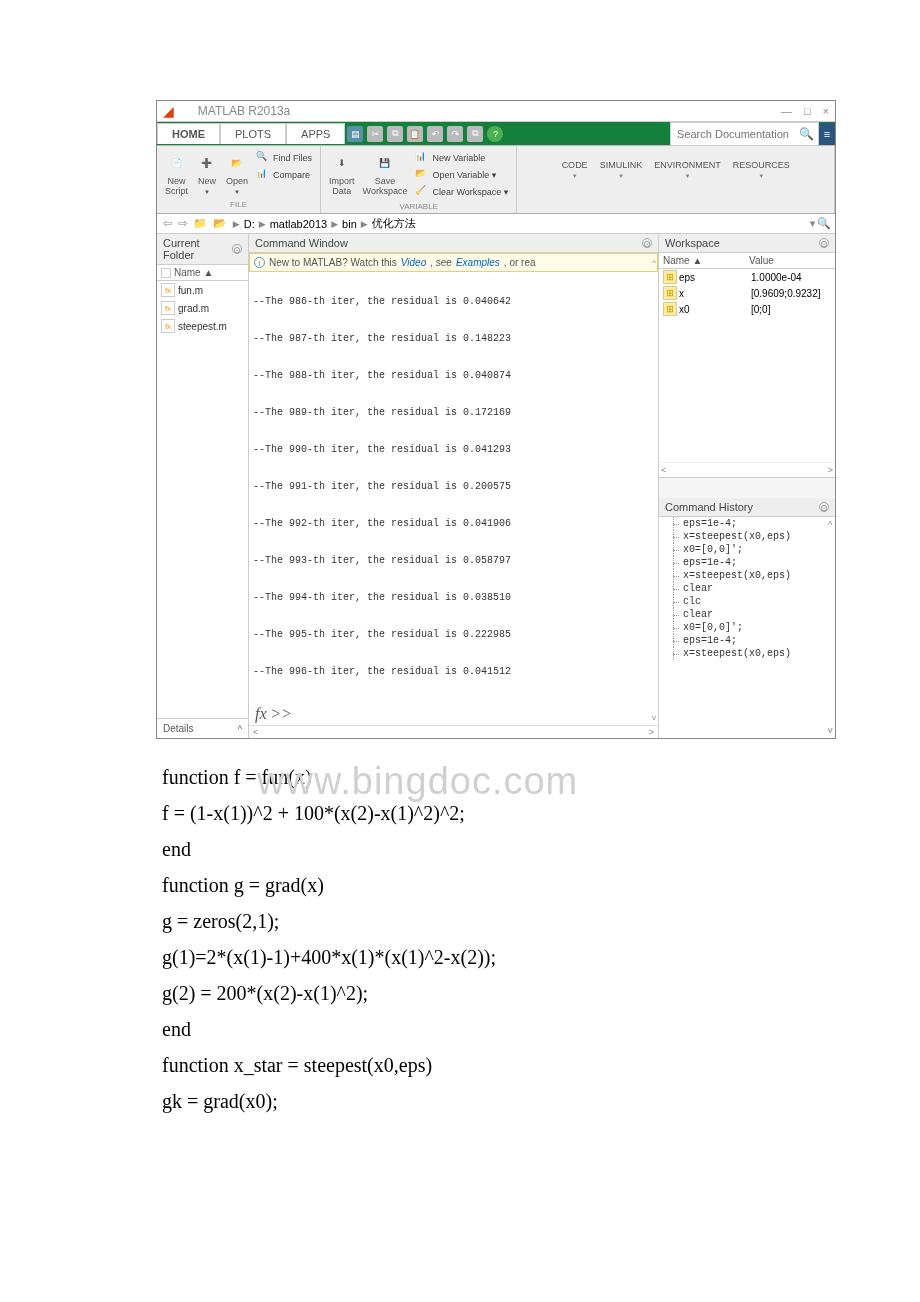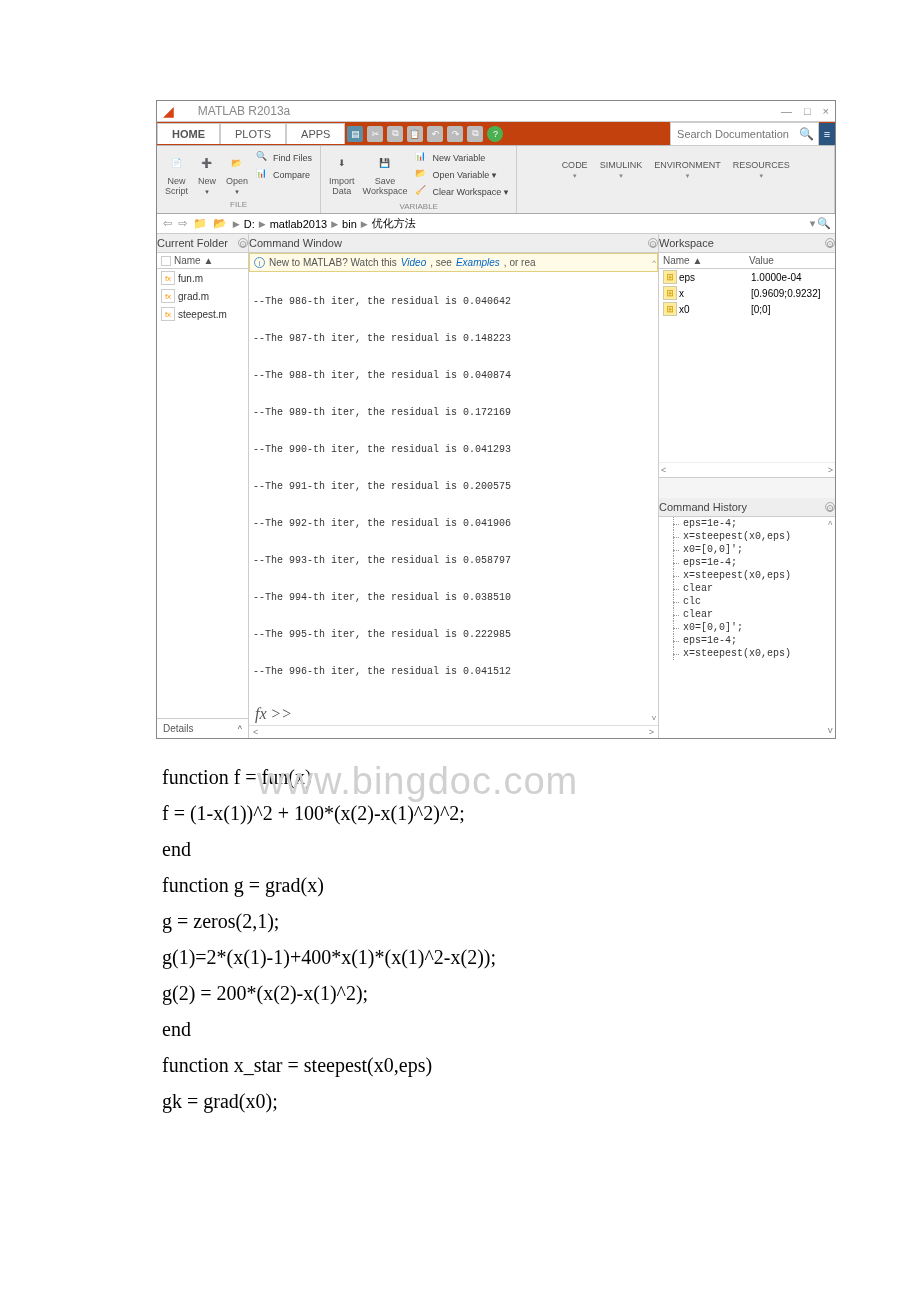--- a/index.html
+++ b/index.html
@@ -3,21 +3,21 @@
 <meta charset="utf-8">
 <style>
   * { box-sizing: border-box; }
   body { margin: 0; font-family: Arial, sans-serif; background: #fff; }
   .page { width: 920px; margin: 0 auto; padding: 100px 156px 40px 156px; }
   .window { border: 1px solid #888; background: #f5f5f5; width: 680px; font-size: 11px; }
   .titlebar { display: flex; align-items: center; padding: 2px 6px; background: #fff; border-bottom: 1px solid #ccc; }
   .mlogo { color: #d84315; font-size: 14px; margin-right: 4px; }
   .title-text { color: #888; font-size: 12px; flex: 1; margin-left: 20px; }
   .winbtns { display: flex; gap: 12px; color: #888; }
-  .tabs-row { display: flex; align-items: center; background: #c2410c; border-bottom: 1px solid #bbb; height: 24px; }
+  .tabs-row { display: flex; align-items: center; background: #15803d; border-bottom: 1px solid #bbb; height: 24px; }
   .tab { background: #fff; border: 1px solid #ccc; border-bottom: none; padding: 4px 14px; font-size: 11px; color: #555; }
   .tab.active { font-weight: bold; }
   .qat { display: flex; gap: 4px; align-items: center; margin-left: 2px; }
   .qat-ico { width: 16px; height: 16px; background: #5b8fa8; border-radius: 2px; display: inline-flex; align-items: center; justify-content: center; color: #fff; font-size: 9px; }
   .qat-ico.dim { background: #bbb; }
   .qat-ico.help { background: #4caf50; border-radius: 50%; }
   .search-box { margin-left: auto; display: flex; align-items: center; border: 1px solid #ccc; background: #fff; height: 24px; padding: 0 4px; }
   .search-box input { border: none; outline: none; width: 120px; font-size: 11px; }
   .search-box .sicon { color: #0099cc; font-size: 12px; margin-left: 4px; }
   .toolbar-menu { width: 16px; background: #2a5580; color: #fff; text-align: center; line-height: 22px; }
@@ -28,21 +28,21 @@
   .rbtn .rico { width: 22px; height: 22px; display: flex; align-items: center; justify-content: center; }
   .rbtn-sm { display: flex; align-items: center; gap: 3px; font-size: 9px; color: #444; padding: 1px 2px; }
   .rbtn-sm .rico-sm { width: 14px; height: 14px; display: inline-block; }
   .rgroup-label { font-size: 8px; color: #888; text-align: center; padding-top: 2px; text-transform: uppercase; }
   .pathbar { display: flex; align-items: center; background: #fff; border-bottom: 1px solid #ccc; padding: 2px 4px; gap: 2px; font-size: 11px; }
   .pathbar .navico { color: #888; padding: 0 2px; }
   .pathbar .navico.gold { color: #d9a300; }
   .pathbar .navico.blue { color: #0066cc; }
   .path-arrow { color: #888; font-size: 9px; padding: 0 2px; }
   .layout { display: flex; }
-  .pane-title { background: #eee; border-bottom: 1px solid #ccc; padding: 3px 0; font-size: 11px; color: #444; display: flex; align-items: center; }
+  .pane-title { background: #eee; border-bottom: 1px solid #ccc; padding: 3px 6px; font-size: 11px; color: #444; display: flex; align-items: center; }
   .pane-title .o { margin-left: auto; color: #888; font-size: 9px; border: 1px solid #aaa; border-radius: 50%; width: 10px; height: 10px; text-align: center; line-height: 10px; }
   .cf-pane { width: 92px; border-right: 1px solid #ccc; background: #fff; display: flex; flex-direction: column; }
   .cf-head { background: #fff; border-bottom: 1px solid #ccc; padding: 2px 4px; font-size: 10px; color: #555; display: flex; align-items: center; }
   .frow { display: flex; align-items: center; gap: 3px; padding: 2px 4px; font-size: 10px; color: #333; }
   .fico { width: 14px; height: 14px; background: #fff; border: 1px solid #ccc; display: inline-flex; align-items: center; justify-content: center; font-size: 8px; color: #ff9800; }
   .details { font-size: 10px; color: #555; padding: 4px 6px; border-top: 1px solid #ccc; display: flex; align-items: center; margin-top: auto; }
   .cw-pane { flex: 1; border-right: 1px solid #ccc; background: #fff; display: flex; flex-direction: column; position: relative; }
   .cw-hint { background: #fffbe6; border: 1px solid #e0d080; padding: 3px 4px; font-size: 10px; color: #555; display: flex; align-items: center; gap: 4px; }
   .cw-hint a { color: #0066cc; font-style: italic; }
   .cw-out { font-family: 'Courier New', monospace; font-size: 10px; padding: 0 4px; color: #333; white-space: pre; overflow: hidden; }

